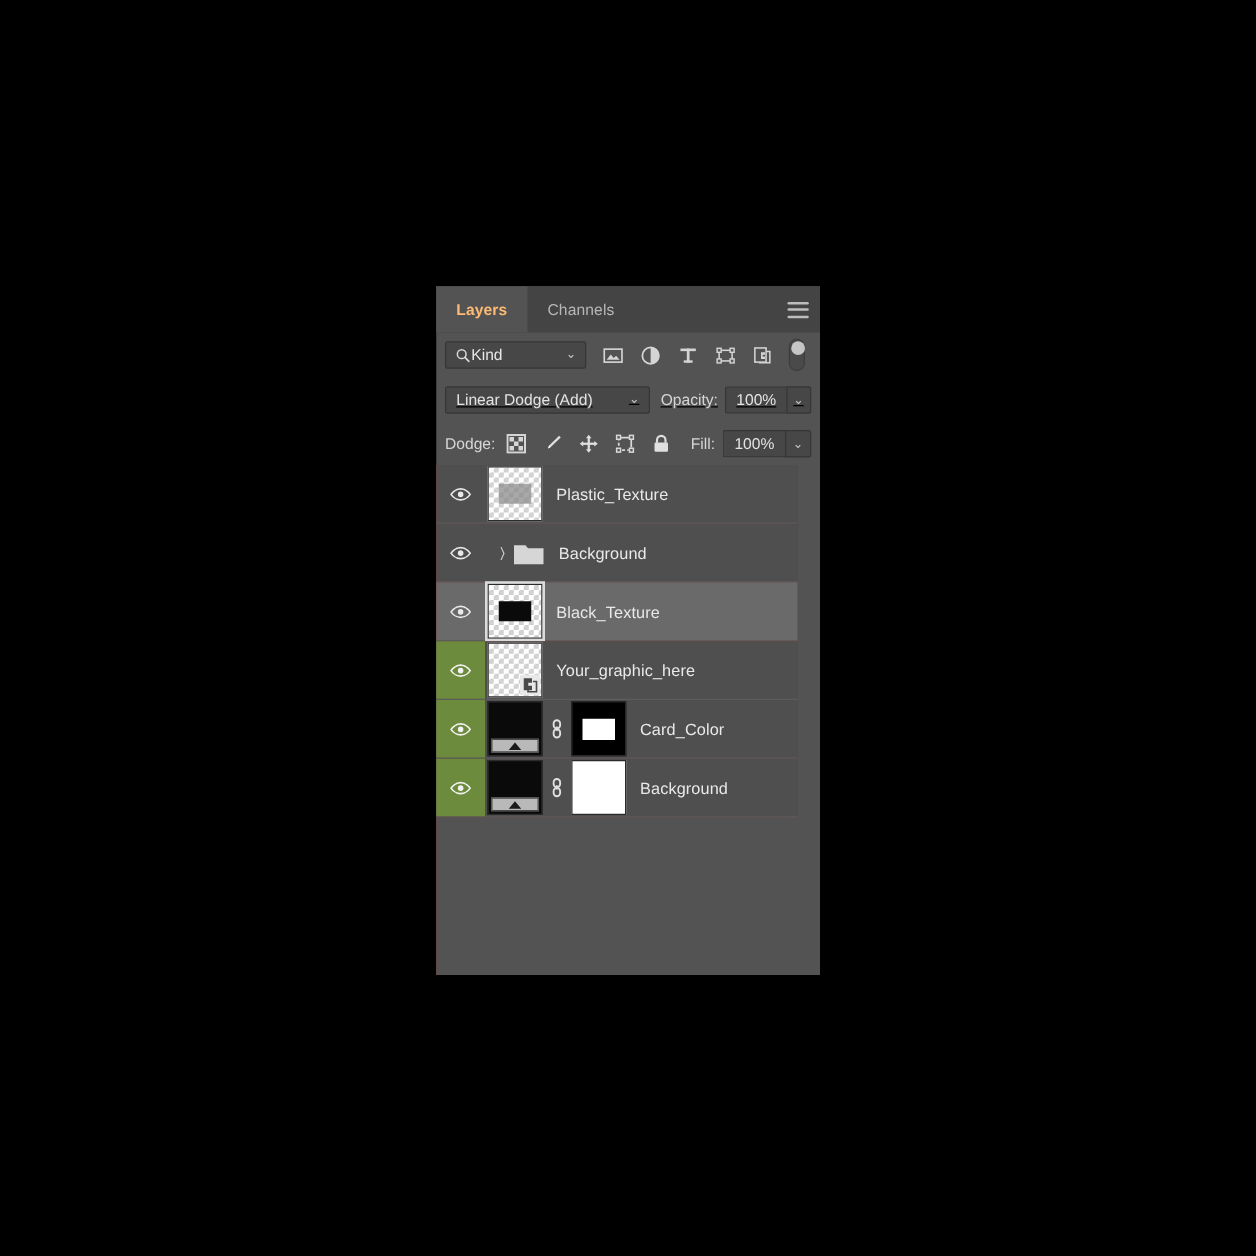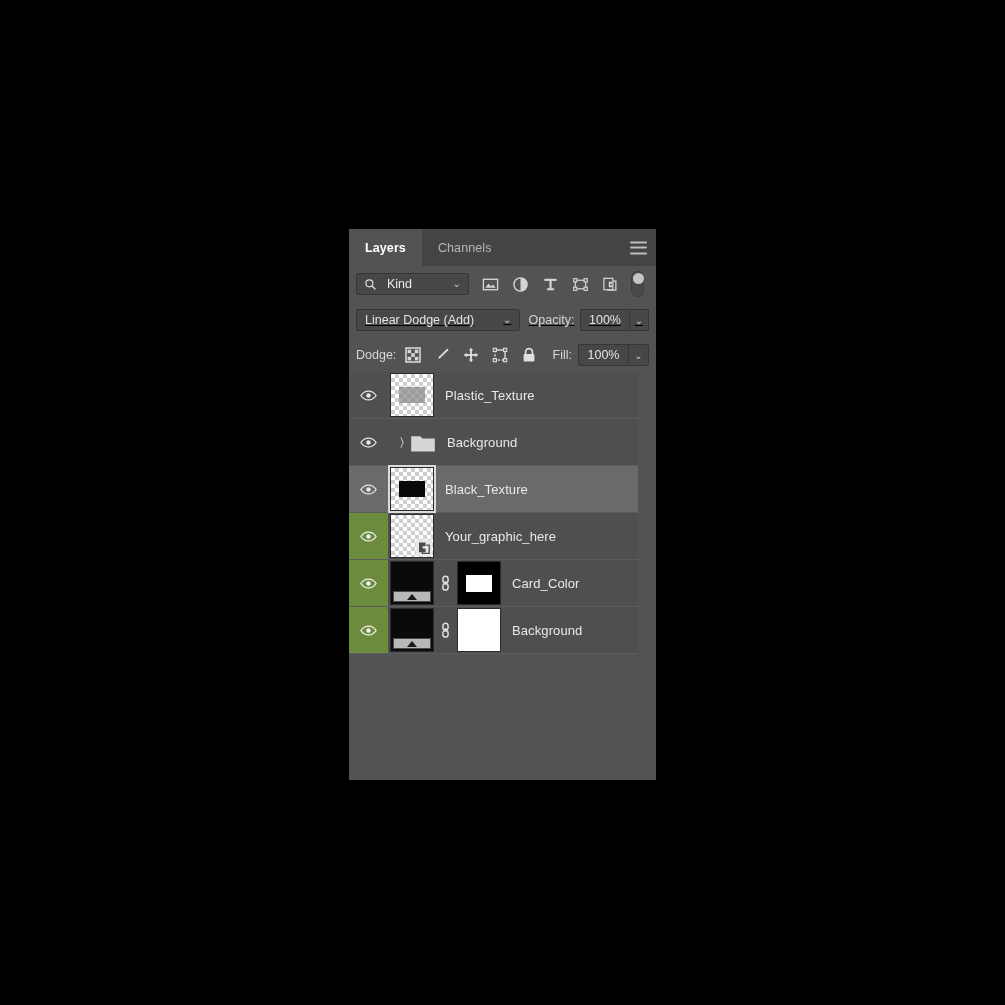--- a/index.html
+++ b/index.html
@@ -29,21 +29,21 @@
   }
   .tab {
     display: flex; align-items: center;
     padding: 0 16px;
     font-size: 12.5px;
     color: #b7b7b7;
     letter-spacing: .1px;
   }
   .tab.active {
     background: #535353;
-    color: #ffffff;
+    color: #fdba74;
     font-weight: bold;
   }
   .panel-menu {
     position: absolute;
     right: 9px; top: 50%;
     transform: translateY(-50%);
     width: 17px; height: 13px;
     display: flex; flex-direction: column;
     justify-content: space-between;
   }
@@ -70,21 +70,21 @@
   }
   .field .caret {
     margin-left: auto;
     padding: 0 7px 0 4px;
     color: #c9c9c9;
     font-size: 10px;
     line-height: 1;
   }
 
   
-  .kind-field { width: 113px; padding-left: 7px; gap: 10px; }
+  .kind-field { width: 113px; padding-left: 7px; gap: 0; }
   .kind-label { color: #e8e8e8; }
   .filter-icons {
     display: flex; align-items: center;
     gap: 13px;
     margin-left: 13px;
   }
   .ficon { width: 17px; height: 17px; display: block; }
   .toggle-pill {
     margin-left: 12px;
     width: 13px; height: 26px;

